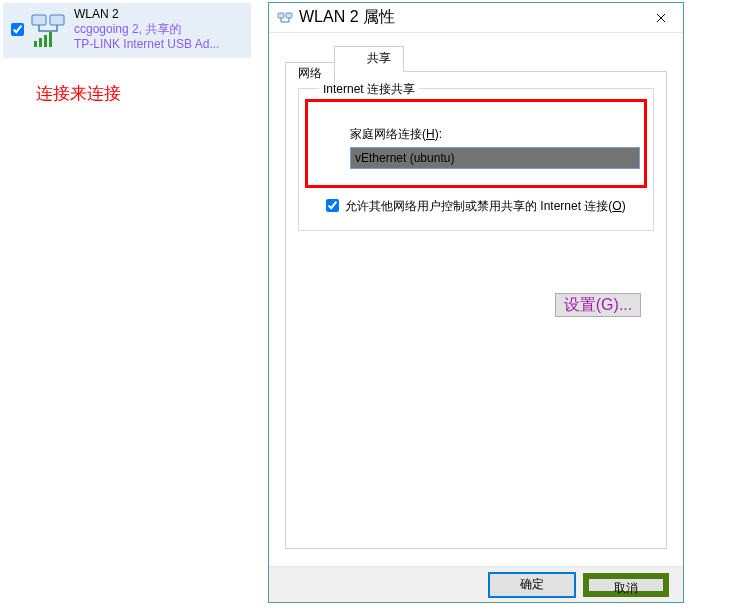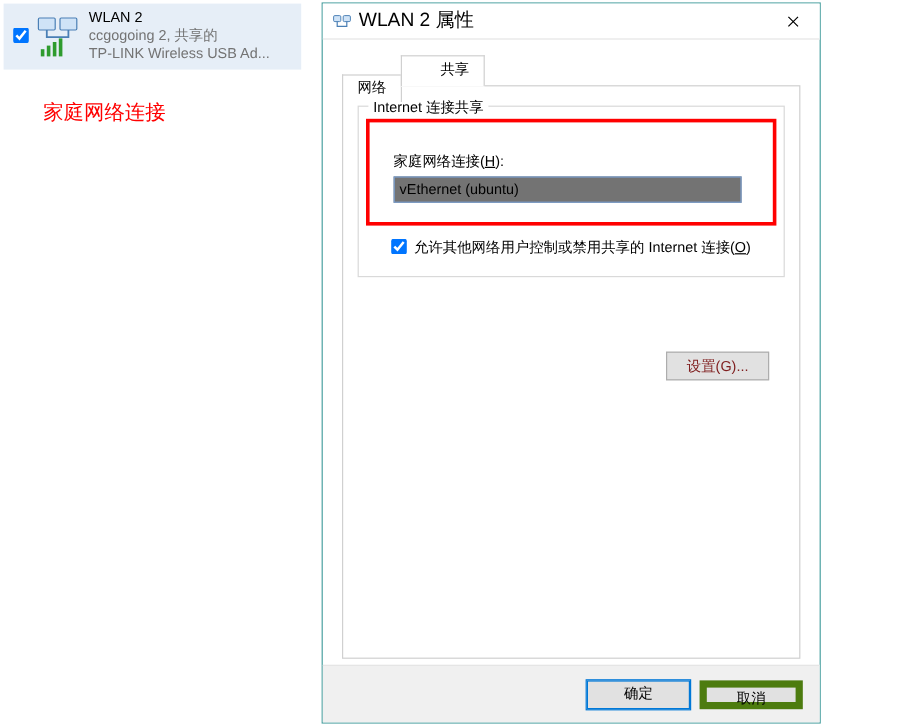--- a/index.html
+++ b/index.html
@@ -30,21 +30,21 @@
     width: 13px; height: 13px;
   }
   .adapter-icon {
     width: 38px; height: 38px;
     margin-top: 4px; margin-right: 6px;
     position: relative;
   }
   .adapter-icon svg { width: 38px; height: 38px; }
   .adapter-text { display: flex; flex-direction: column; line-height: 15px; }
   .adapter-name { color: #000; }
-  .adapter-sub  { color: #737373; }
+  .adapter-sub  { color: #8b5cf6; }
 
   
   .annotation {
     position: absolute;
     top: 82px; left: 36px;
     color: #ff0000;
     font-size: 17px;
     font-weight: 500;
   }
 
@@ -122,21 +122,21 @@
     z-index: 1;
   }
   .fieldset {
     margin: 16px 12px 0 12px;
     padding: 16px 12px 12px 12px;
     border: 1px solid #d9d9d9;
     position: relative;
   }
   .fieldset-legend {
     position: absolute;
-    top: -8px; left: 8px;
+    top: -8px; left: 20px;
     background: #fff;
     padding: 0 4px;
     font-size: 12px;
   }
   .redbox {
     border: 3px solid #ff0000;
     padding: 8px 10px 16px 10px;
     margin: -6px -6px 10px -6px;
   }
   .chk-row {
@@ -145,49 +145,49 @@
     margin: 4px 0;
   }
   .chk-row input[type=checkbox] {
     margin: 1px 6px 0 0;
     width: 13px; height: 13px;
   }
   .chk-label { line-height: 16px; }
   .chk-label u { text-decoration: underline; }
 
   .sub-block {
-    margin: 16px 0 0 10px;
+    margin: 16px 0 0 32px;
   }
   .sub-label { margin-bottom: 4px; }
   .combo {
     width: 290px;
     border: 1px solid #7a9fd0;
     background: #737373;
     height: 22px;
     display: flex;
     align-items: center;
     padding: 0 4px;
     cursor: pointer;
   }
   .combo .combo-text { flex: 1; }
   .settings-btn {
     position: absolute;
     right: 12px;
     top: 204px;
     width: 86px; height: 24px;
     border: 1px solid #adadad;
     background: #e1e1e1;
-    font-size: 12px;
-    cursor: pointer;
-    color: #7f1d1d;
+    font-size: 16px;
+    cursor: pointer;
+    color: #a21caf;
   }
 
   
   .footer {
-    height: 48px;
+    height: 36px;
     border-top: 1px solid #e5e5e5;
     display: flex;
     align-items: center;
     justify-content: flex-end;
     padding-right: 14px;
     gap: 8px;
     background: #f0f0f0;
   }
   .footer button {
     width: 86px; height: 24px;
@@ -214,25 +214,25 @@
       <path d="M9 14 L9 20 L27 20 L27 14" stroke="#4a7fb5" fill="none" stroke-width="1.5"></path>
       <rect x="4" y="30" width="3" height="6" fill="#2e9b2e"></rect>
       <rect x="9" y="27" width="3" height="9" fill="#2e9b2e"></rect>
       <rect x="14" y="24" width="3" height="12" fill="#2e9b2e"></rect>
       <rect x="19" y="21" width="3" height="15" fill="#2e9b2e"></rect>
     </svg>
   </span>
   <div class="adapter-text">
     <span class="adapter-name">WLAN 2</span>
     <span class="adapter-sub">ccgogoing 2, 共享的</span>
-    <span class="adapter-sub">TP-LINK Wireless USB Ad...</span>
+    <span class="adapter-sub">TP-LINK Internet USB Ad...</span>
   </div>
 </div>
 
-<div class="annotation">家庭网络连接</div>
+<div class="annotation">连接来连接</div>
 
 <div class="dialog">
   <div class="titlebar">
     <span class="ticon">
       <svg viewBox="0 0 16 16">
           <rect x="1" y="3" width="6" height="5" rx="1" fill="#cfe3f7" stroke="#4a7fb5" stroke-width="0.8"></rect>
           <rect x="9" y="3" width="6" height="5" rx="1" fill="#cfe3f7" stroke="#4a7fb5" stroke-width="0.8"></rect>
           <path d="M4 8 L4 12 L12 12 L12 8" stroke="#4a7fb5" fill="none"></path>
         </svg>
     </span>

